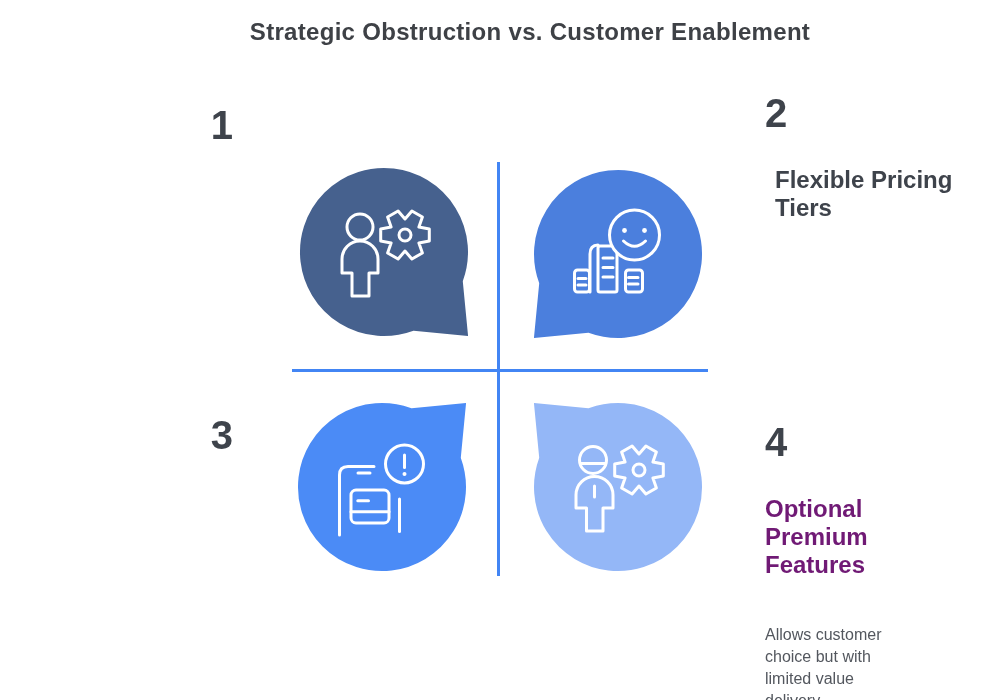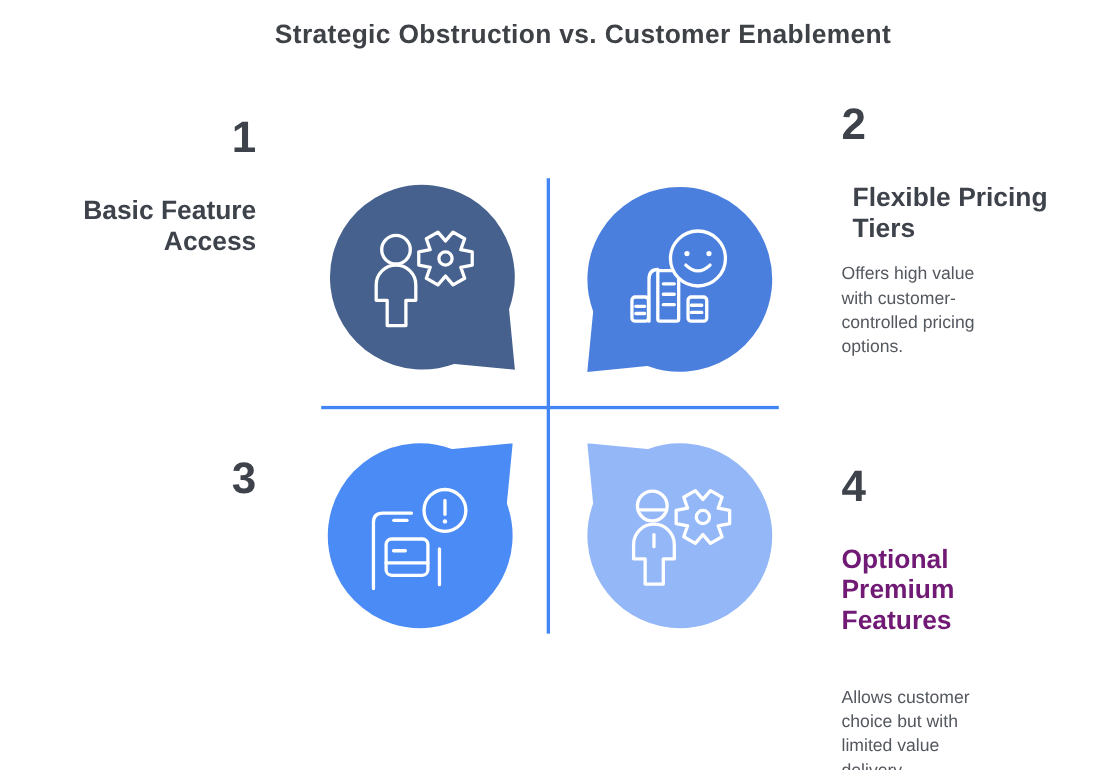--- a/index.html
+++ b/index.html
@@ -114,32 +114,26 @@
       <path d="M 76.5 99 V 110"></path>
       <g transform="translate(121,83)">
         <polygon points="24.3,-6.1 24.3,6.1 13.9,8 17.4,18 6.9,24 0,16 -6.9,24 -17.4,18 -13.9,8 -24.3,6.1 -24.3,-6.1 -13.9,-8 -17.4,-18 -6.9,-24 0,-16 6.9,-24 17.4,-18 13.9,-8"></polygon>
         <circle cx="0" cy="0" r="6"></circle>
       </g>
     </g>
   </svg>
 
   <div class="qtext q1">
     <div class="qnum" style="color: rgb(62, 67, 75);">1</div>
-    <div class="qheading" style="color: rgb(62, 67, 75);">Basic Feature
-Access</div>
   </div>
 
   <div class="qtext q2">
     <div class="qnum" style="color: rgb(62, 67, 75);">2</div>
     <div class="qheading" style="color: rgb(62, 67, 75); margin-left: 10px;">Flexible Pricing
 Tiers</div>
-    <div class="qdesc" style="color: rgb(83, 87, 94);">Offers high value
-with customer-
-controlled pricing
-options.</div>
   </div>
 
   <div class="qtext q3">
     <div class="qnum" style="color: rgb(62, 67, 75);">3</div>
   </div>
 
   <div class="qtext q4">
     <div class="qnum" style="color: rgb(62, 67, 75);">4</div>
     <div class="qheading" style="color: #701a75;">Optional
 Premium

